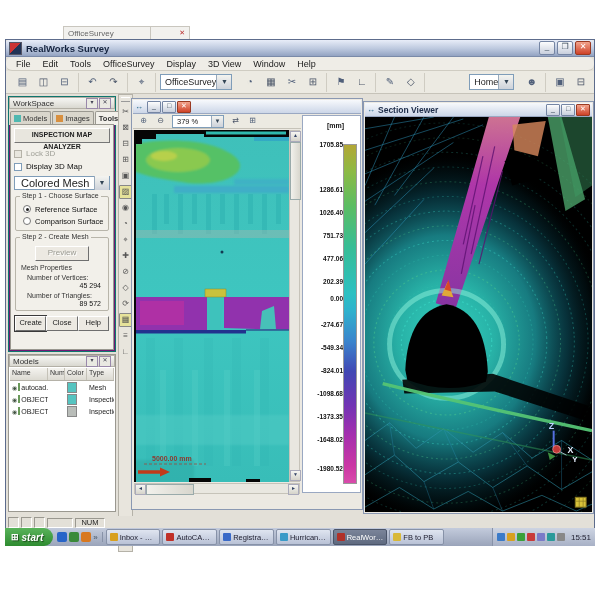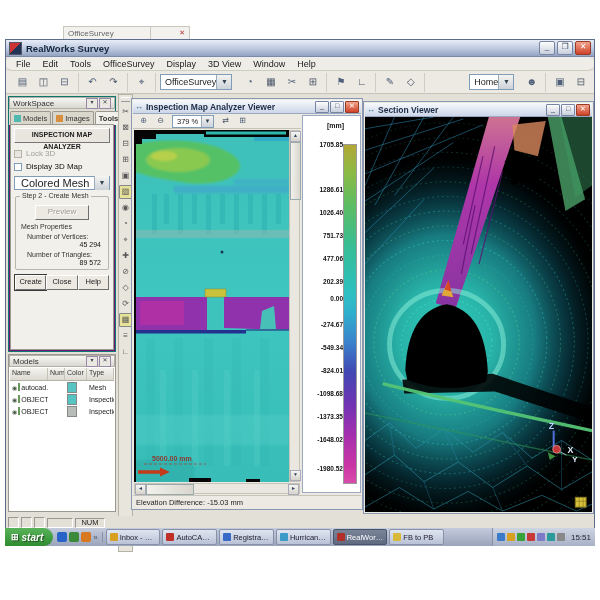--- a/index.html
+++ b/index.html
@@ -96,21 +96,21 @@
     background:linear-gradient(180deg,#f7f9fc,#ccd6e8);border-bottom:1px solid #9aa8c2;
     display:flex;align-items:center;padding:0 2px;box-sizing:border-box;}
   .child-title .ci{font-size:8px;color:#268;margin-right:3px;}
   .child-title .t{flex:1;font-size:8.5px;font-weight:bold;color:#1c2b48;white-space:nowrap;overflow:hidden;}
   .cwin-btn{width:12px;height:10px;margin-left:1px;border:1px solid #7585a3;border-radius:1px;
     background:linear-gradient(#fdfdfd,#c8cfdd);font-size:7px;line-height:8px;text-align:center;color:#345;}
   .cwin-btn.close{background:linear-gradient(#f2a38c,#cf4228);color:#fff;border-color:#9a3a22;}
   #map-toolbar{position:absolute;left:1px;top:15px;width:168px;height:15px;background:#eceae2;
     border-bottom:1px solid #c6c3b9;display:flex;align-items:center;padding-left:2px;box-sizing:border-box;}
   #map-toolbar .tb-btn{width:13px;height:13px;font-size:8px;line-height:12px;}
-  #zoom-combo{height:13px;width:42px;margin:0 3px;}
+  #zoom-combo{height:13px;width:52px;margin:0 3px;}
   #zoom-combo .val{font-size:7.5px;}
   #zoom-combo .drop{width:11px;height:11px;font-size:6px;line-height:10px;}
   #map-canvas{position:absolute;left:2px;top:31px;width:155px;height:352px;background:#000;}
   #map-vscroll{position:absolute;left:157px;top:31px;width:11px;height:352px;background:#e9e7e0;border:1px solid #c6c3b9;box-sizing:border-box;}
   #map-hscroll{position:absolute;left:2px;top:384px;width:166px;height:11px;background:#e9e7e0;border:1px solid #c6c3b9;box-sizing:border-box;}
   .sb-btn{position:absolute;background:linear-gradient(#f6f6f2,#d5d3ca);border:1px solid #aab;font-size:5px;
     text-align:center;color:#346;}
   .sb-thumb{position:absolute;background:linear-gradient(90deg,#f2f1ec,#d8d6cd);border:1px solid #9aa;}
   #legend{position:absolute;left:170px;top:16px;width:59px;height:378px;background:#fff;
     border:1px solid #9aa8c2;box-sizing:border-box;}
@@ -258,20 +258,31 @@
           <span class="cb" style="border:1px solid #b5b2a8;background:#e8e6de;"></span>
           <span class="dim">Lock 3D</span>
         </div>
         <div class="cb-row">
           <span class="cb sunken"></span>
           <span>Display 3D Map</span>
         </div>
         <div id="mesh-select" class="combo" style="margin:3px 0 5px 0;">
           <span class="val">Colored Mesh</span>
           <span class="drop">▼</span>
+        </div>
+        <div class="groupbox">
+          <span class="glabel">Step 1 - Choose Surface</span>
+          <div class="radio-row">
+            <span class="radio sel"></span>
+            <span>Reference Surface</span>
+          </div>
+          <div class="radio-row">
+            <span class="radio"></span>
+            <span>Comparison Surface</span>
+          </div>
         </div>
         <div class="groupbox">
           <span class="glabel">Step 2 - Create Mesh</span>
           <div class="btn disabled" style="width:52px;height:13px;line-height:11px;margin:2px auto 3px auto;">Preview</div>
           <div class="prop-label">Mesh Properties</div>
           <div class="prop-label" style="margin-left:8px;">Number of Vertices:</div>
           <div class="prop-val">45 294</div>
           <div class="prop-label" style="margin-left:8px;">Number of Triangles:</div>
           <div class="prop-val">89 572</div>
         </div>
@@ -353,21 +364,20 @@
         <span class="dock-btn">◇</span>
         <span class="dock-btn">⟳</span>
         <span class="dock-btn pressed">▦</span>
         <span class="dock-btn">≡</span>
         <span class="dock-btn">∟</span>
       </div>
 
     <div id="map-viewer">
       <div class="child-title">
         <span class="ci">↔</span>
-        <span class="t">Inspection Map Analyzer Viewer</span>
         <span class="cwin-btn">_</span>
         <span class="cwin-btn">□</span>
         <span class="cwin-btn close">✕</span>
       </div>
       <div id="map-toolbar">
         <span class="tb-btn">⊕</span>
         <span class="tb-btn">⊖</span>
         <span id="zoom-combo" class="combo">
           <span class="val">379 %</span>
           <span class="drop">▼</span>
@@ -475,23 +485,20 @@
             <div class="leg-label" style="top: 228px;">-549.34</div>
             <div class="leg-label" style="top: 251px;">-824.01</div>
             <div class="leg-label" style="top: 274px;">-1098.68</div>
             <div class="leg-label" style="top: 297px;">-1373.35</div>
             <div class="leg-label" style="top: 320px;">-1648.02</div>
             <div class="leg-label" style="top: 349px;">-1980.52</div>
           </div>
         <div id="legend-bar"></div>
       </div>
 
-      <div id="map-status">
-        <span>Elevation Difference: -15.03 mm</span>
-      </div>
     </div>
 
     <div id="section-viewer">
       <div class="child-title">
         <span class="ci">↔</span>
         <span class="t">Section Viewer</span>
         <span class="cwin-btn">_</span>
         <span class="cwin-btn">□</span>
         <span class="cwin-btn close">✕</span>
       </div>

